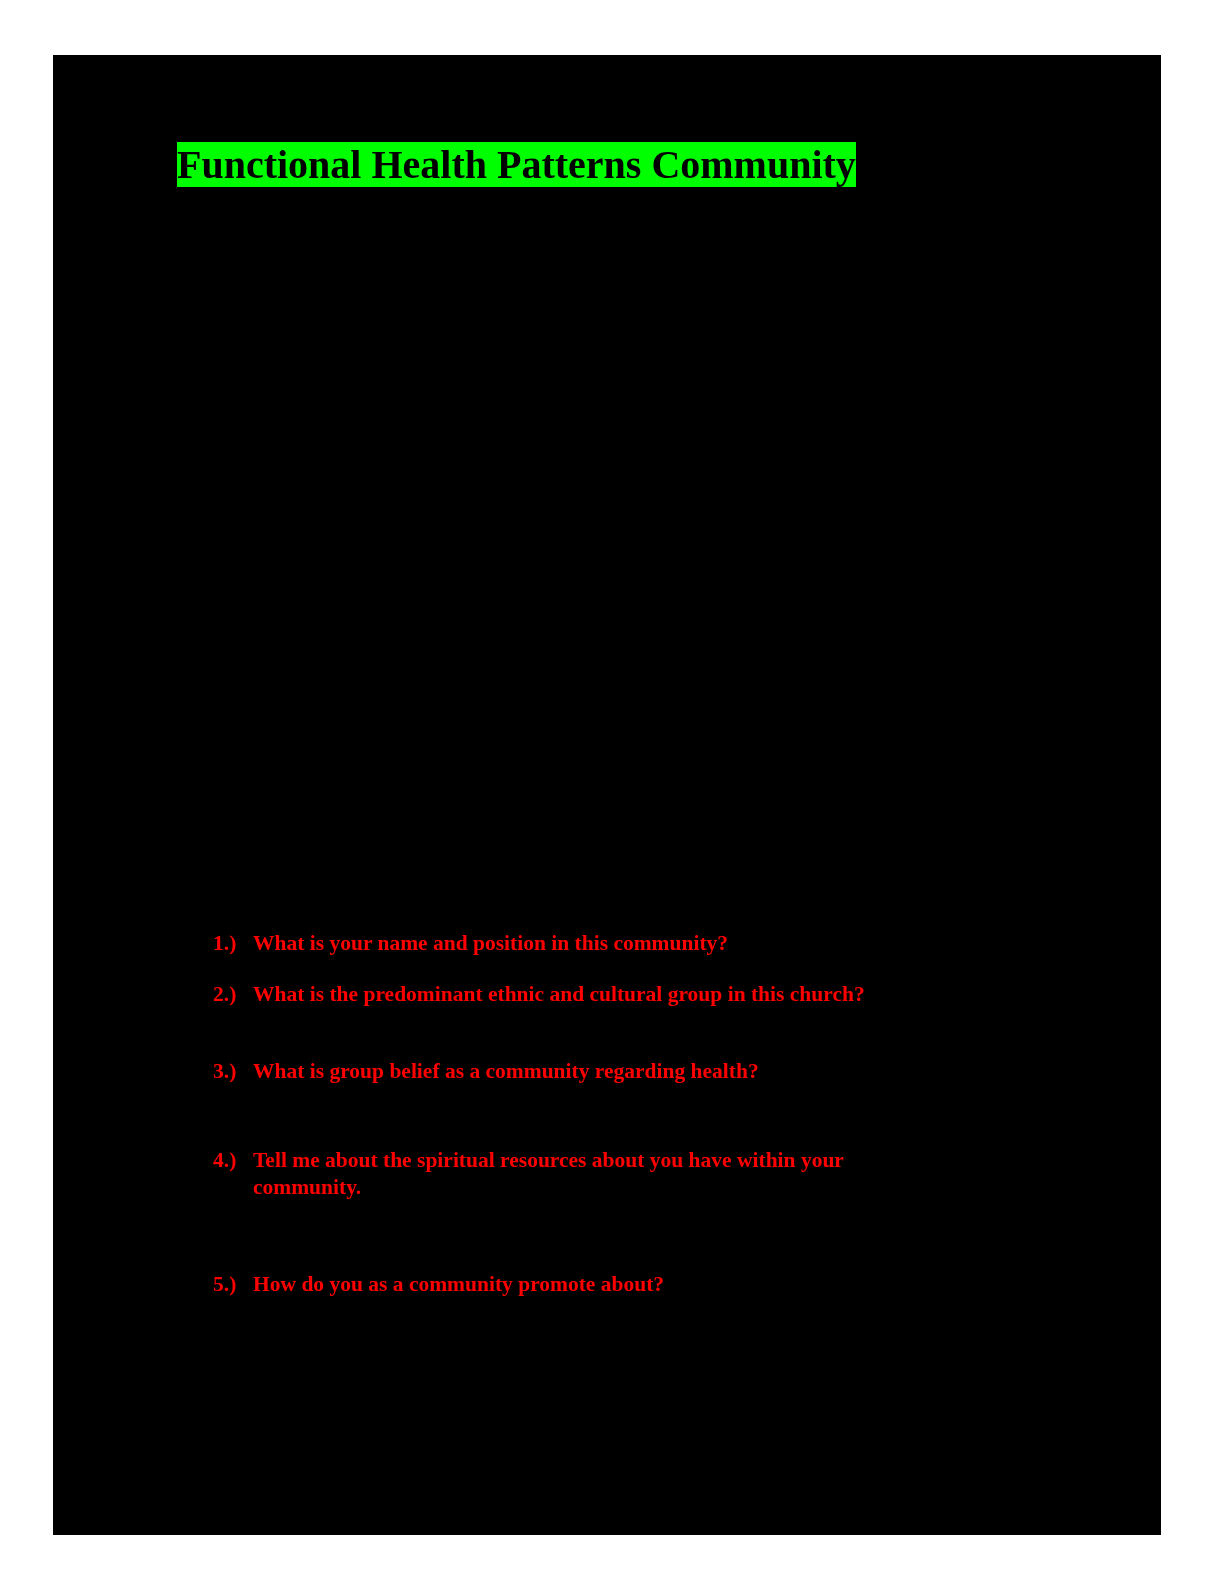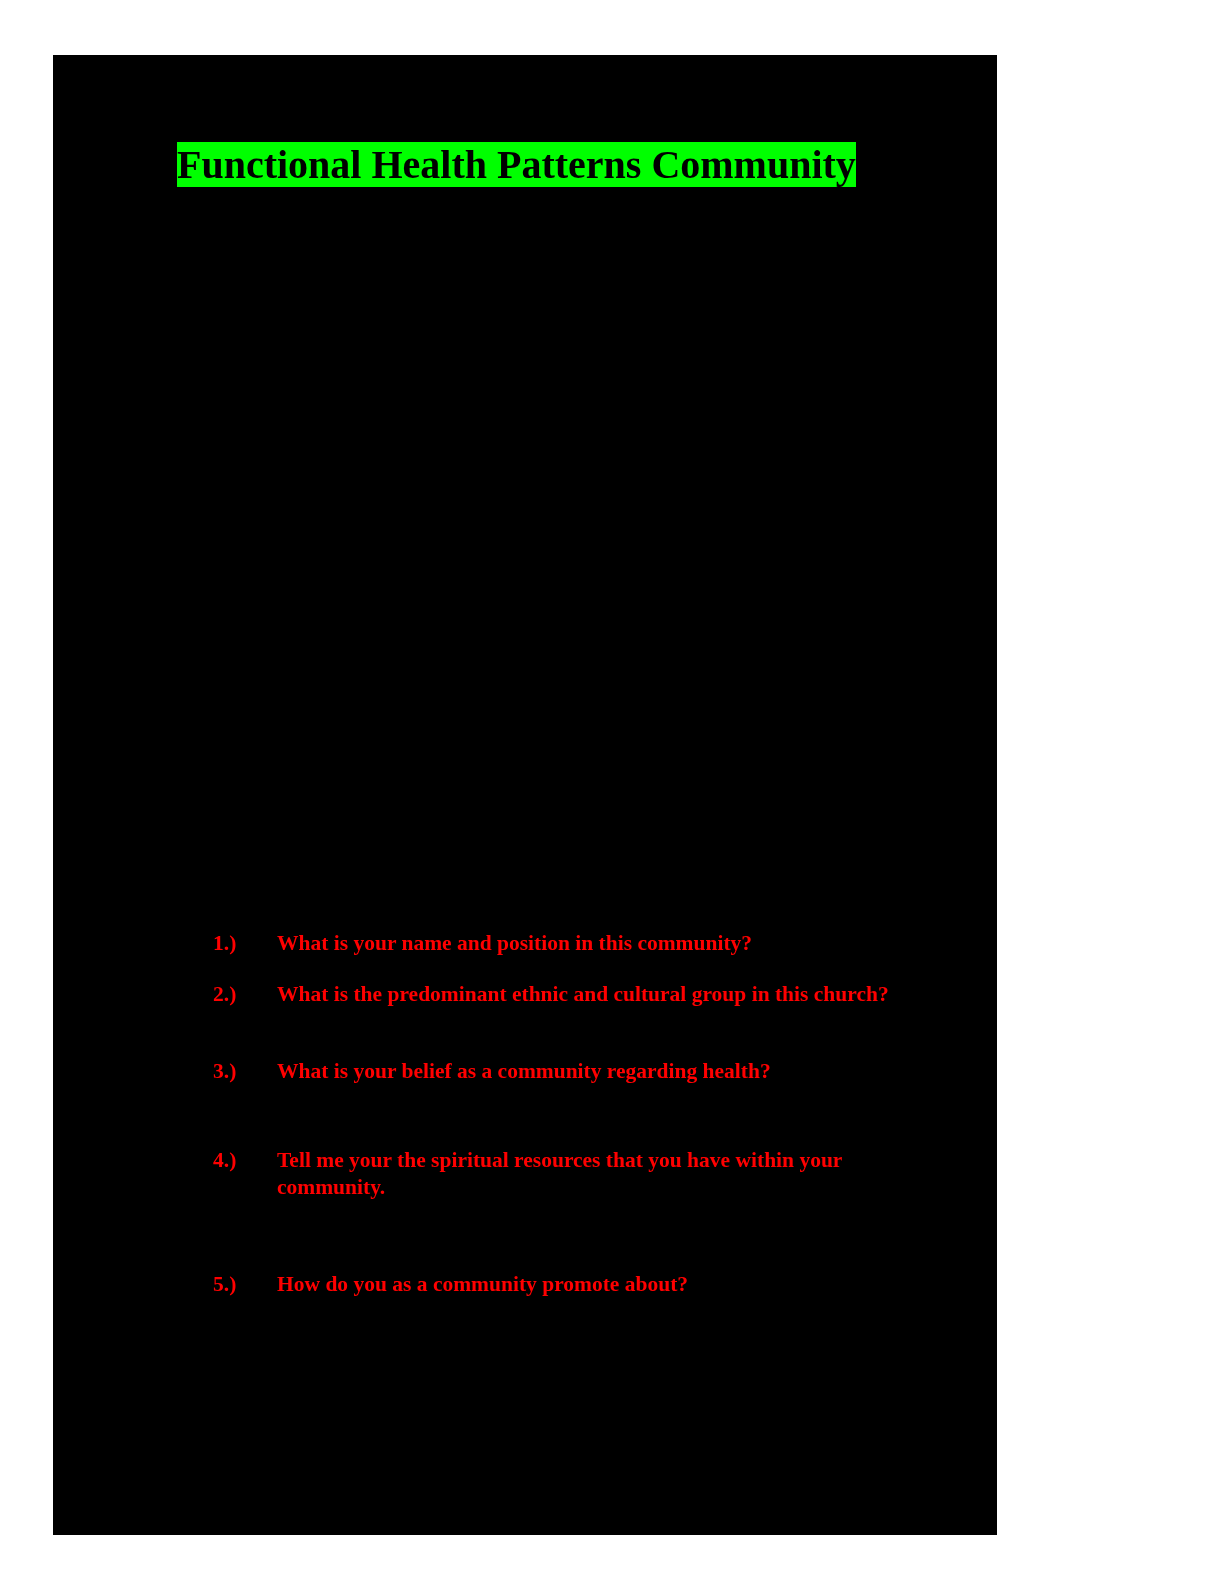--- a/index.html
+++ b/index.html
@@ -9,21 +9,21 @@
   }
   body {
     width: 1224px;
     height: 1584px;
     font-family: "Liberation Serif", serif;
   }
   .page {
     position: absolute;
     left: 53px;
     top: 55px;
-    width: 944px;
+    width: 1108px;
     height: 1480px;
     background: #000000;
     overflow: hidden;
   }
   .title-block {
     position: absolute;
     left: 124px;
     top: 85px;
     width: 820px;
   }
@@ -62,21 +62,20 @@
     font-weight: bold;
     font-size: 21.5px;
     line-height: 27px;
   }
   .q-num {
     width: 40px;
     flex: 0 0 40px;
   }
   .q-text {
     flex: 1 1 auto;
-    margin-left: 24px;
   }
   .sp-1 { height: 24px; }
   .sp-2 { height: 50px; }
   .sp-3 { height: 62px; }
   .sp-4 { height: 70px; }
 </style>
 </head>
 <body>
 
 <div class="page">
@@ -100,28 +99,28 @@
 
     <div class="q">
       <span class="q-num">2.)</span>
       <span class="q-text">What is the predominant ethnic and cultural group in this church?</span>
     </div>
 
     <div class="sp-2"></div>
 
     <div class="q">
       <span class="q-num">3.)</span>
-      <span class="q-text">What is your belief as a community regarding health?</span>
+      <span class="q-text">What is group belief as a community regarding health?</span>
     </div>
 
     <div class="sp-3"></div>
 
     <div class="q">
       <span class="q-num">4.)</span>
-      <span class="q-text" style="max-width:660px;">Tell me your the spiritual resources that you have within your community.</span>
+      <span class="q-text" style="max-width:660px;">Tell me about the spiritual resources about you have within your community.</span>
     </div>
 
     <div class="sp-4"></div>
 
     <div class="q">
       <span class="q-num">5.)</span>
       <span class="q-text">How do you as a community promote about?</span>
     </div>
 
   </div>

